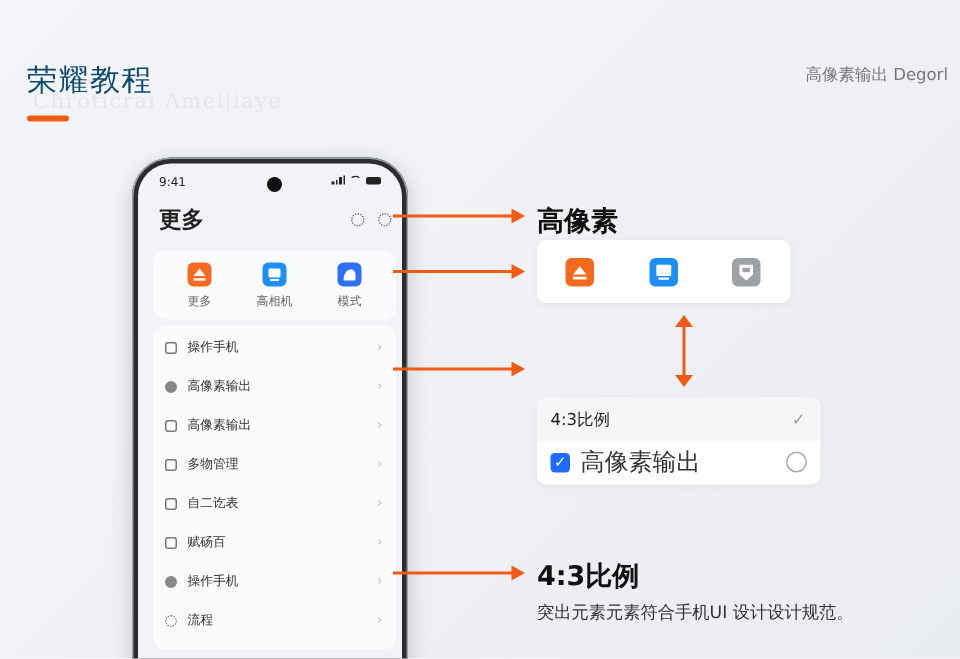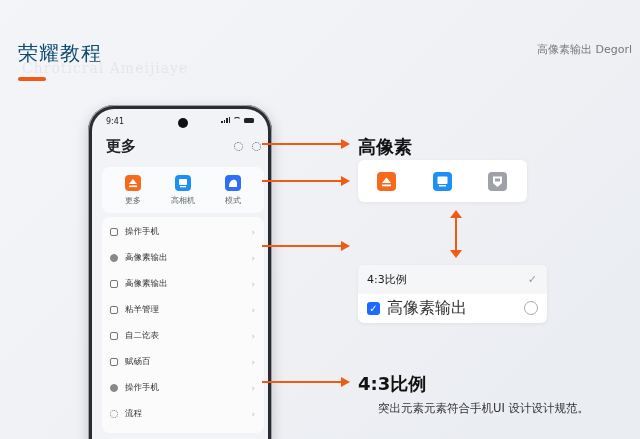--- a/index.html
+++ b/index.html
@@ -107,21 +107,21 @@
   }
   .opt-row2 { height: 29px; display: flex; align-items: center; padding-left: 9px; position: relative; }
   .opt-label { font-size: 11px; color: #222; }
   .opt-label2 { font-size: 16px; color: #333; margin-left: 7px; }
   .check-mark { position: absolute; right: 10px; top: 8px; font-size: 11px; color: #999; }
   .checkbox {
     width: 13px; height: 13px; border-radius: 3px; background: #1f6bff; color: #fff;
     font-size: 10px; line-height: 13px; text-align: center; font-weight: bold;
   }
   .radio { position: absolute; right: 9px; top: 7px; width: 14px; height: 14px; border-radius: 50%; border: 1px solid #aaa; background: #fff; }
-  .desc { position: absolute; left: 358px; top: 400px; font-size: 11.5px; color: #333; line-height: 17px; width: 220px; margin-left: 20px; }
+  .desc { position: absolute; left: 358px; top: 400px; font-size: 11.5px; color: #333; line-height: 17px; width: 220px; }
 </style>
 </head>
 <body>
 
 <div class="title">荣耀教程</div>
 <div class="ghost">Chroticrai  Ameijiaye</div>
 <div class="title-underline"></div>
 <div class="brand">高像素输出 Degorl</div>
 
 <div class="phone">
@@ -185,21 +185,21 @@
           <span class="row-label">高像素输出</span>
           <span class="row-chev">›</span>
         </div>
       <div class="row">
           <span class="row-icon"></span>
           <span class="row-label">高像素输出</span>
           <span class="row-chev">›</span>
         </div>
       <div class="row">
           <span class="row-icon"></span>
-          <span class="row-label">粘羊管理</span>
+          <span class="row-label">多物管理</span>
           <span class="row-chev">›</span>
         </div>
       <div class="row">
           <span class="row-icon"></span>
           <span class="row-label">自二讫表</span>
           <span class="row-chev">›</span>
         </div>
       <div class="row">
           <span class="row-icon"></span>
           <span class="row-label">赋砀百</span>

